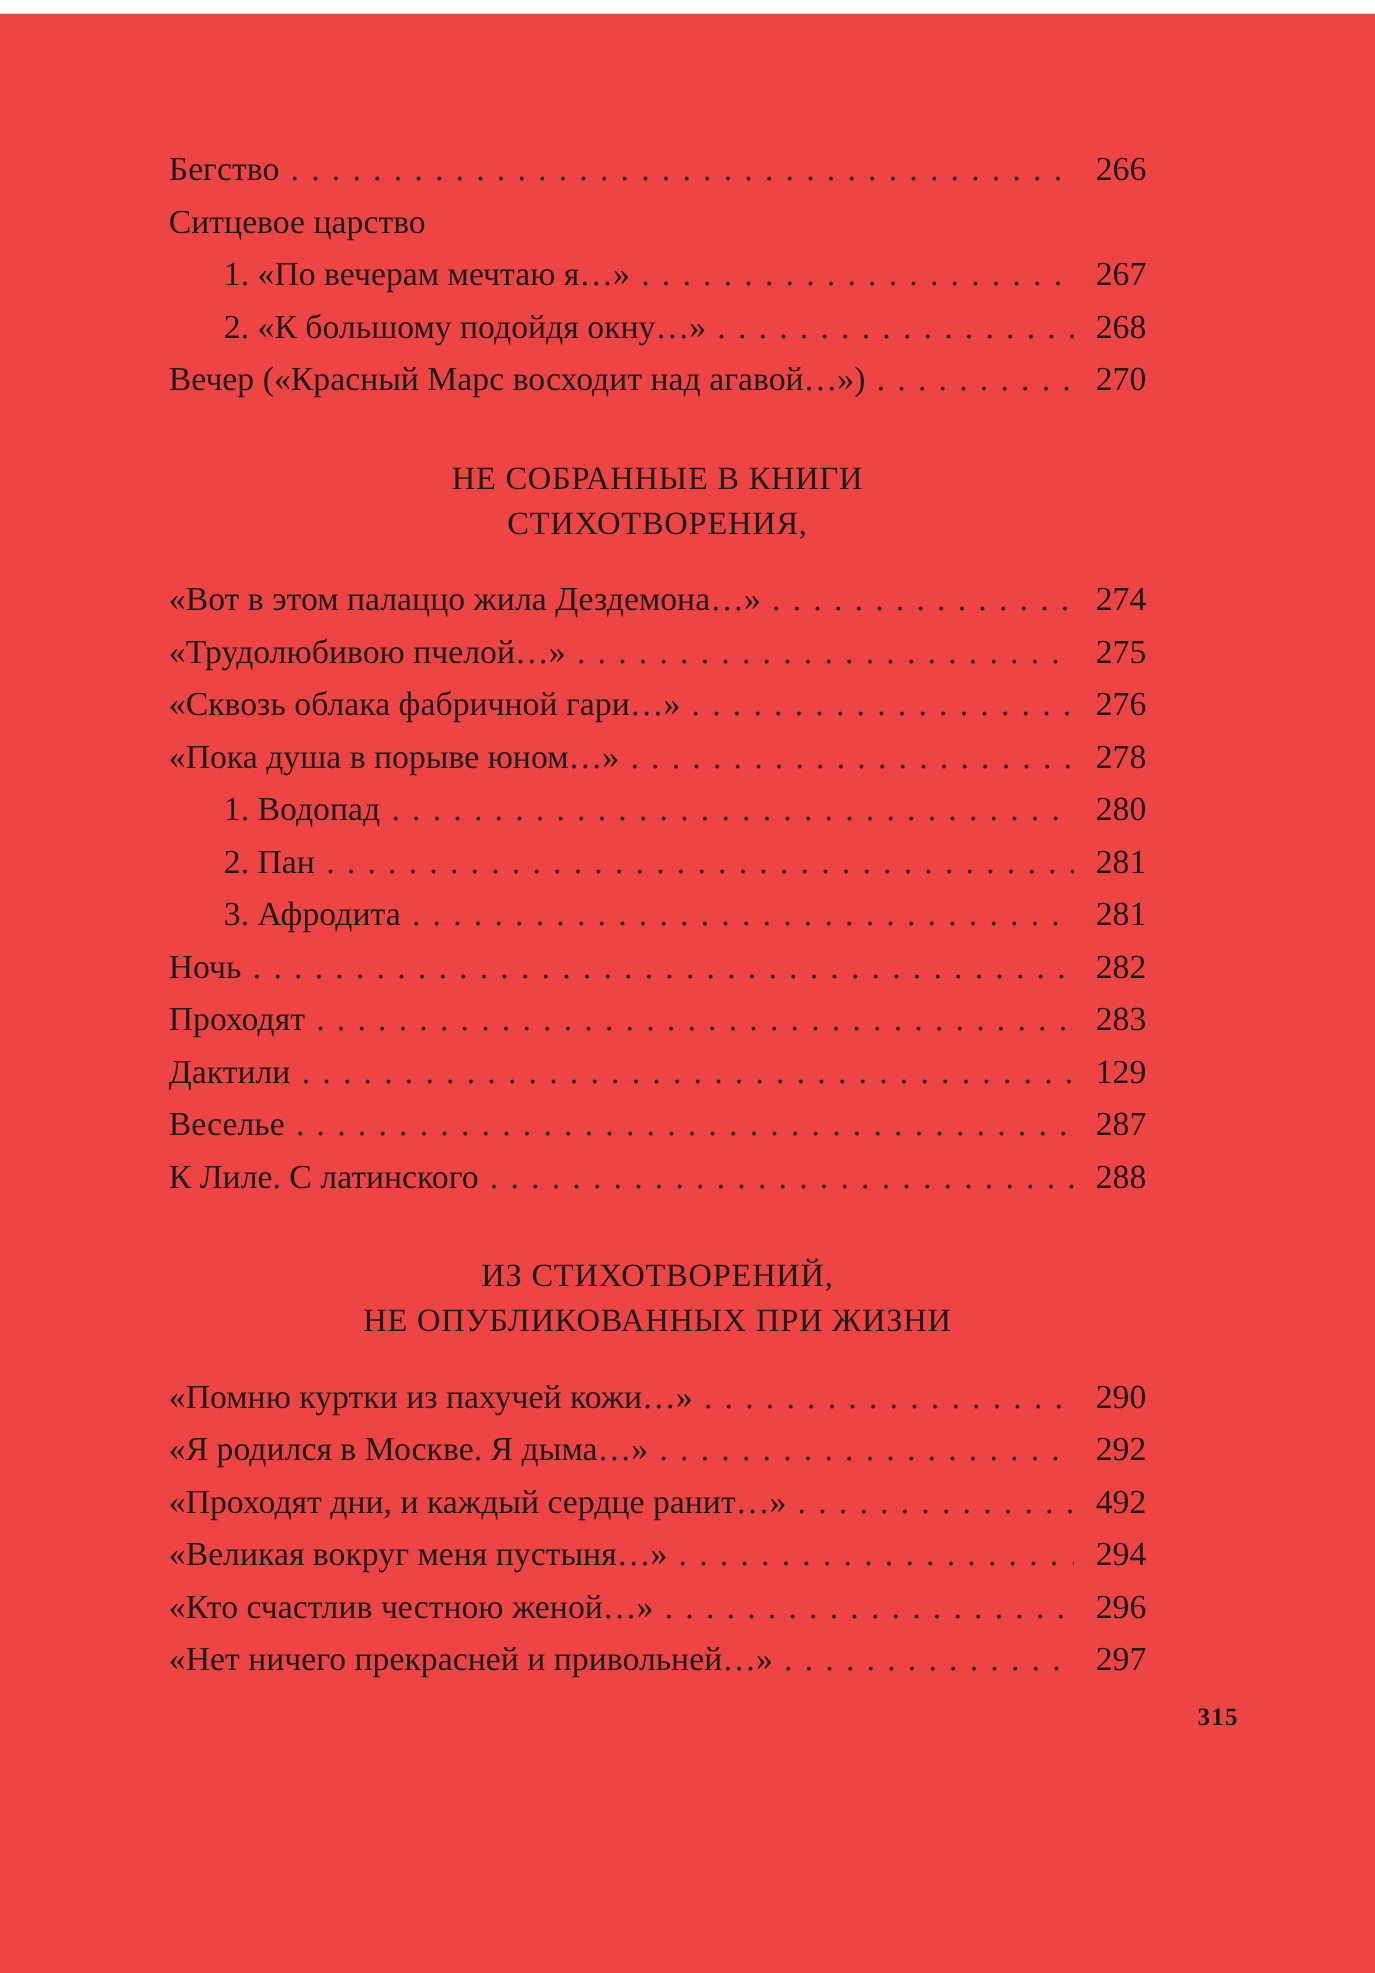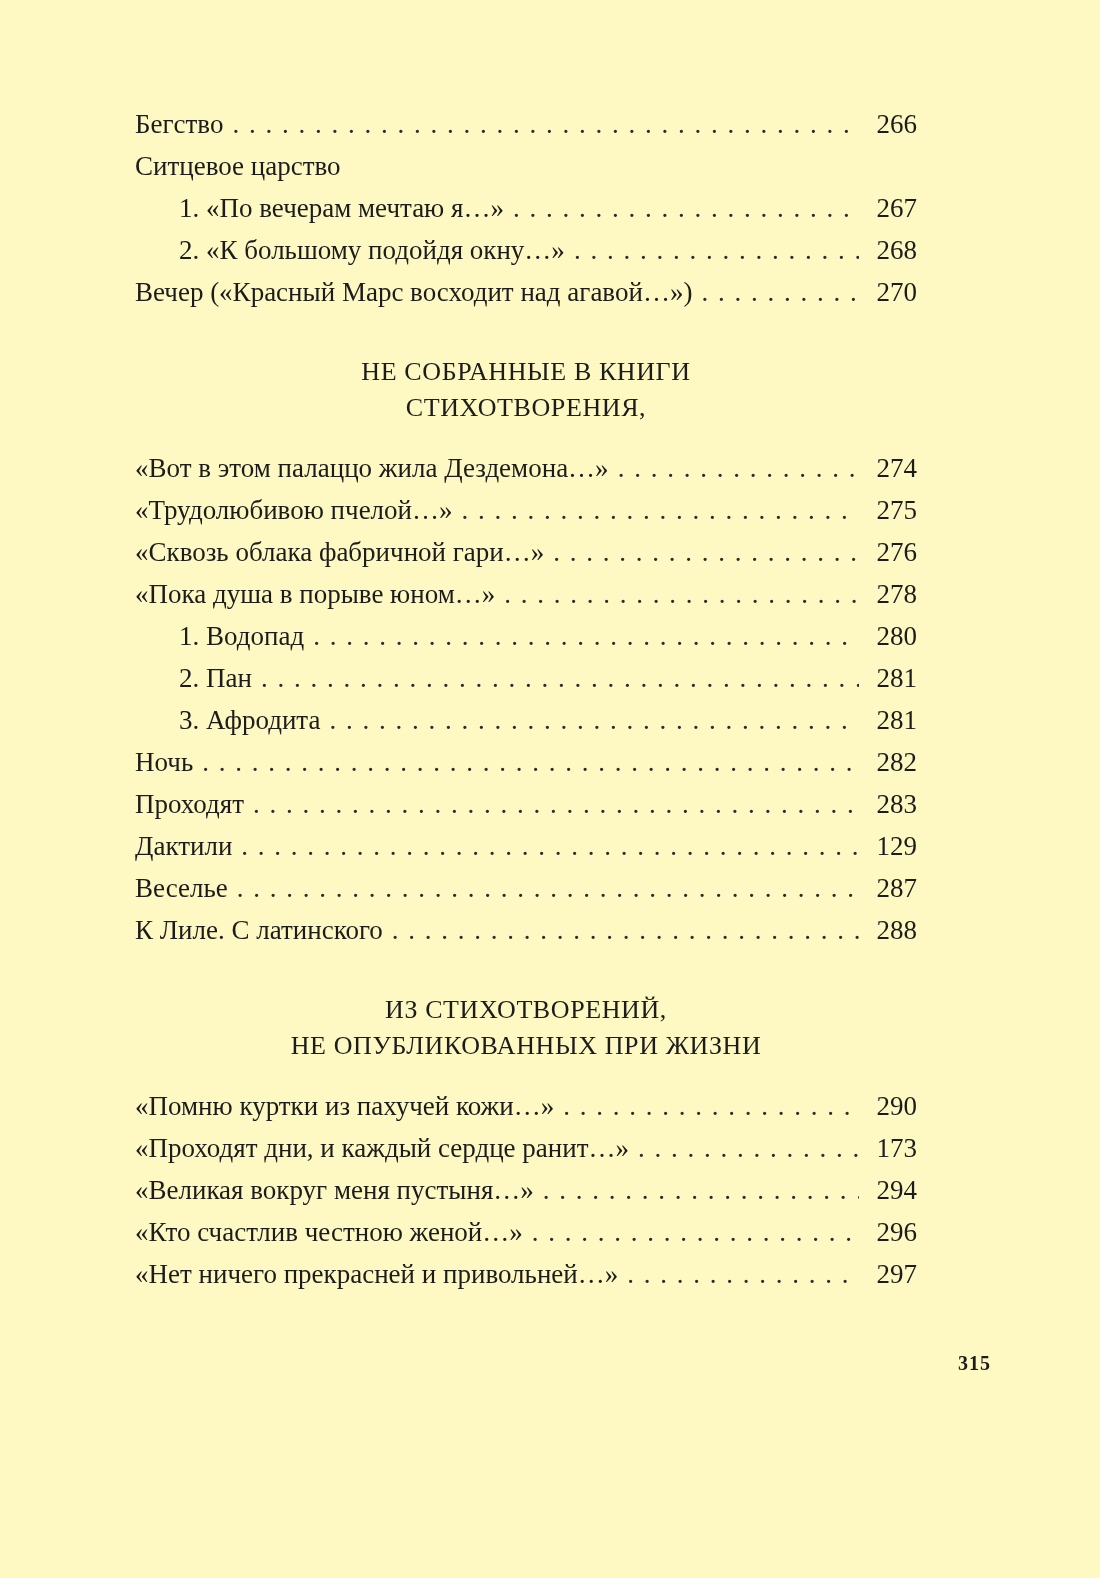--- a/index.html
+++ b/index.html
@@ -11,21 +11,22 @@
     width: 1100px;
     height: 1578px;
     position: relative;
     font-family: "Liberation Serif", "DejaVu Serif", serif;
     color: #1c1c1c;
     overflow: hidden;
   }
   .book-page {
     position: absolute;
     inset: 0;
-    background: #fef9c3;
+    background: #ef4444;
+    margin-top: 11px;
   }
   .toc-content {
     position: absolute;
     left: 135px;
     top: 103px;
     width: 782px;
   }
   .toc-row {
     display: flex;
     align-items: baseline;
@@ -169,23 +170,28 @@
       <div class="section-heading">
         <div>ИЗ СТИХОТВОРЕНИЙ,</div>
         <div>НЕ ОПУБЛИКОВАННЫХ ПРИ ЖИЗНИ</div>
       </div>
       <div class="toc-row">
         <span class="toc-title">«Помню куртки из пахучей кожи…»</span>
         <span class="toc-dots"></span>
         <span class="toc-page">290</span>
       </div>
       <div class="toc-row">
+        <span class="toc-title">«Я родился в Москве. Я дыма…»</span>
+        <span class="toc-dots"></span>
+        <span class="toc-page">292</span>
+      </div>
+      <div class="toc-row">
         <span class="toc-title">«Проходят дни, и каждый сердце ранит…»</span>
         <span class="toc-dots"></span>
-        <span class="toc-page">173</span>
+        <span class="toc-page">492</span>
       </div>
       <div class="toc-row">
         <span class="toc-title">«Великая вокруг меня пустыня…»</span>
         <span class="toc-dots"></span>
         <span class="toc-page">294</span>
       </div>
       <div class="toc-row">
         <span class="toc-title">«Кто счастлив честною женой…»</span>
         <span class="toc-dots"></span>
         <span class="toc-page">296</span>

